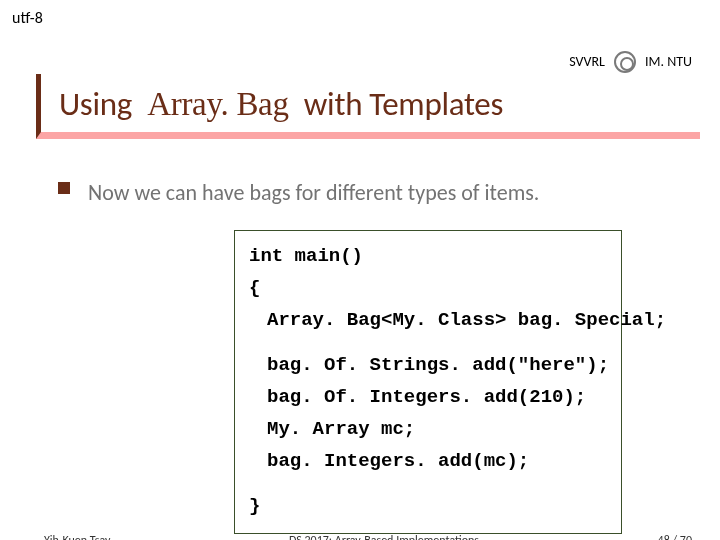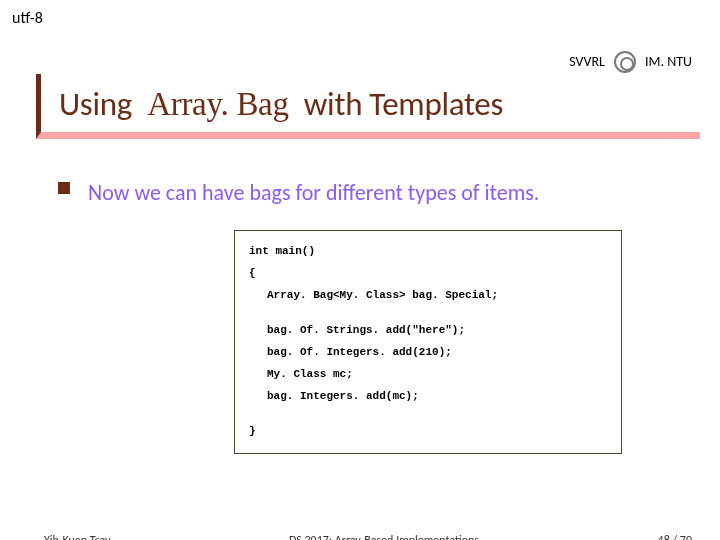--- a/index.html
+++ b/index.html
@@ -8,23 +8,23 @@
   .slide { position: relative; width: 720px; height: 540px; padding: 18px 28px 0 28px; }
   .header-row { display: flex; justify-content: flex-end; align-items: center; gap: 5px; font-size: 14px; font-weight: 500; margin-bottom: -4px; }
   .header-logo { width: 22px; height: 22px; border: 2px solid #7a7a7a; border-radius: 50%; position: relative; }
   .header-logo::before { content: ""; position: absolute; left: 4px; top: 4px; width: 10px; height: 10px; border: 2px solid #7a7a7a; border-radius: 50%; }
   .title-wrap { border-left: 5px solid #6a2d17; border-bottom: 7px solid #fca5a5; padding: 6px 0 4px 10px; margin-top: 0; }
   .slide-title { font-size: 33px; color: #6a2d17; font-weight: 500; letter-spacing: -0.3px; }
   .slide-title .serif { font-family: "Book Antiqua", Georgia, "Times New Roman", serif; }
   .body { padding: 32px 0 0 18px; }
   .bullet-row { display: flex; align-items: flex-start; gap: 14px; }
   .bullet-box { width: 12px; height: 12px; background: #6a2d17; flex: 0 0 12px; margin-top: 7px; }
-  .bullet-text { font-size: 22px; color: #8b5cf6; }
+  .bullet-text { font-size: 22px; color: #737373; }
   .code-box { margin: 16px 0 0 180px; width: 388px; border: 1.5px solid #3a4f2a; background: #fff; padding: 10px 6px 10px 10px; line-height: 1.25; }
-  .code-box div { font-family: Consolas, "Courier New", monospace; font-size: 11px; font-weight: bold; white-space: pre; }
+  .code-box div { font-family: Consolas, "Courier New", monospace; font-size: 19px; font-weight: bold; white-space: pre; }
   .code-box .ind { padding-left: 22px; }
   .code-box .gap { height: 14px; }
   .footer { position: absolute; bottom: 12px; left: 28px; right: 28px; display: flex; justify-content: space-between; font-size: 12px; color: #333; }
 </style>
 
 
 
 
 <div class="slide">
 
@@ -46,21 +46,21 @@
       <div class="bullet-text">Now we can have bags for different types of items.</div>
     </div>
 
     <div class="code-box">
       <div>int main()</div>
       <div>{</div>
       <div class="ind">Array. Bag&lt;My. Class&gt; bag. Special;</div>
       <div class="gap"></div>
       <div class="ind">bag. Of. Strings. add("here");</div>
       <div class="ind">bag. Of. Integers. add(210);</div>
-      <div class="ind">My. Class mc;</div>
+      <div class="ind">My. Array mc;</div>
       <div class="ind">bag. Integers. add(mc);</div>
       <div class="gap"></div>
       <div>}</div>
     </div>
   </div>
 
   <div class="footer">
     <span>Yih-Kuen Tsay</span>
     <span>DS 2017: Array-Based Implementations</span>
     <span>48 / 70</span>

